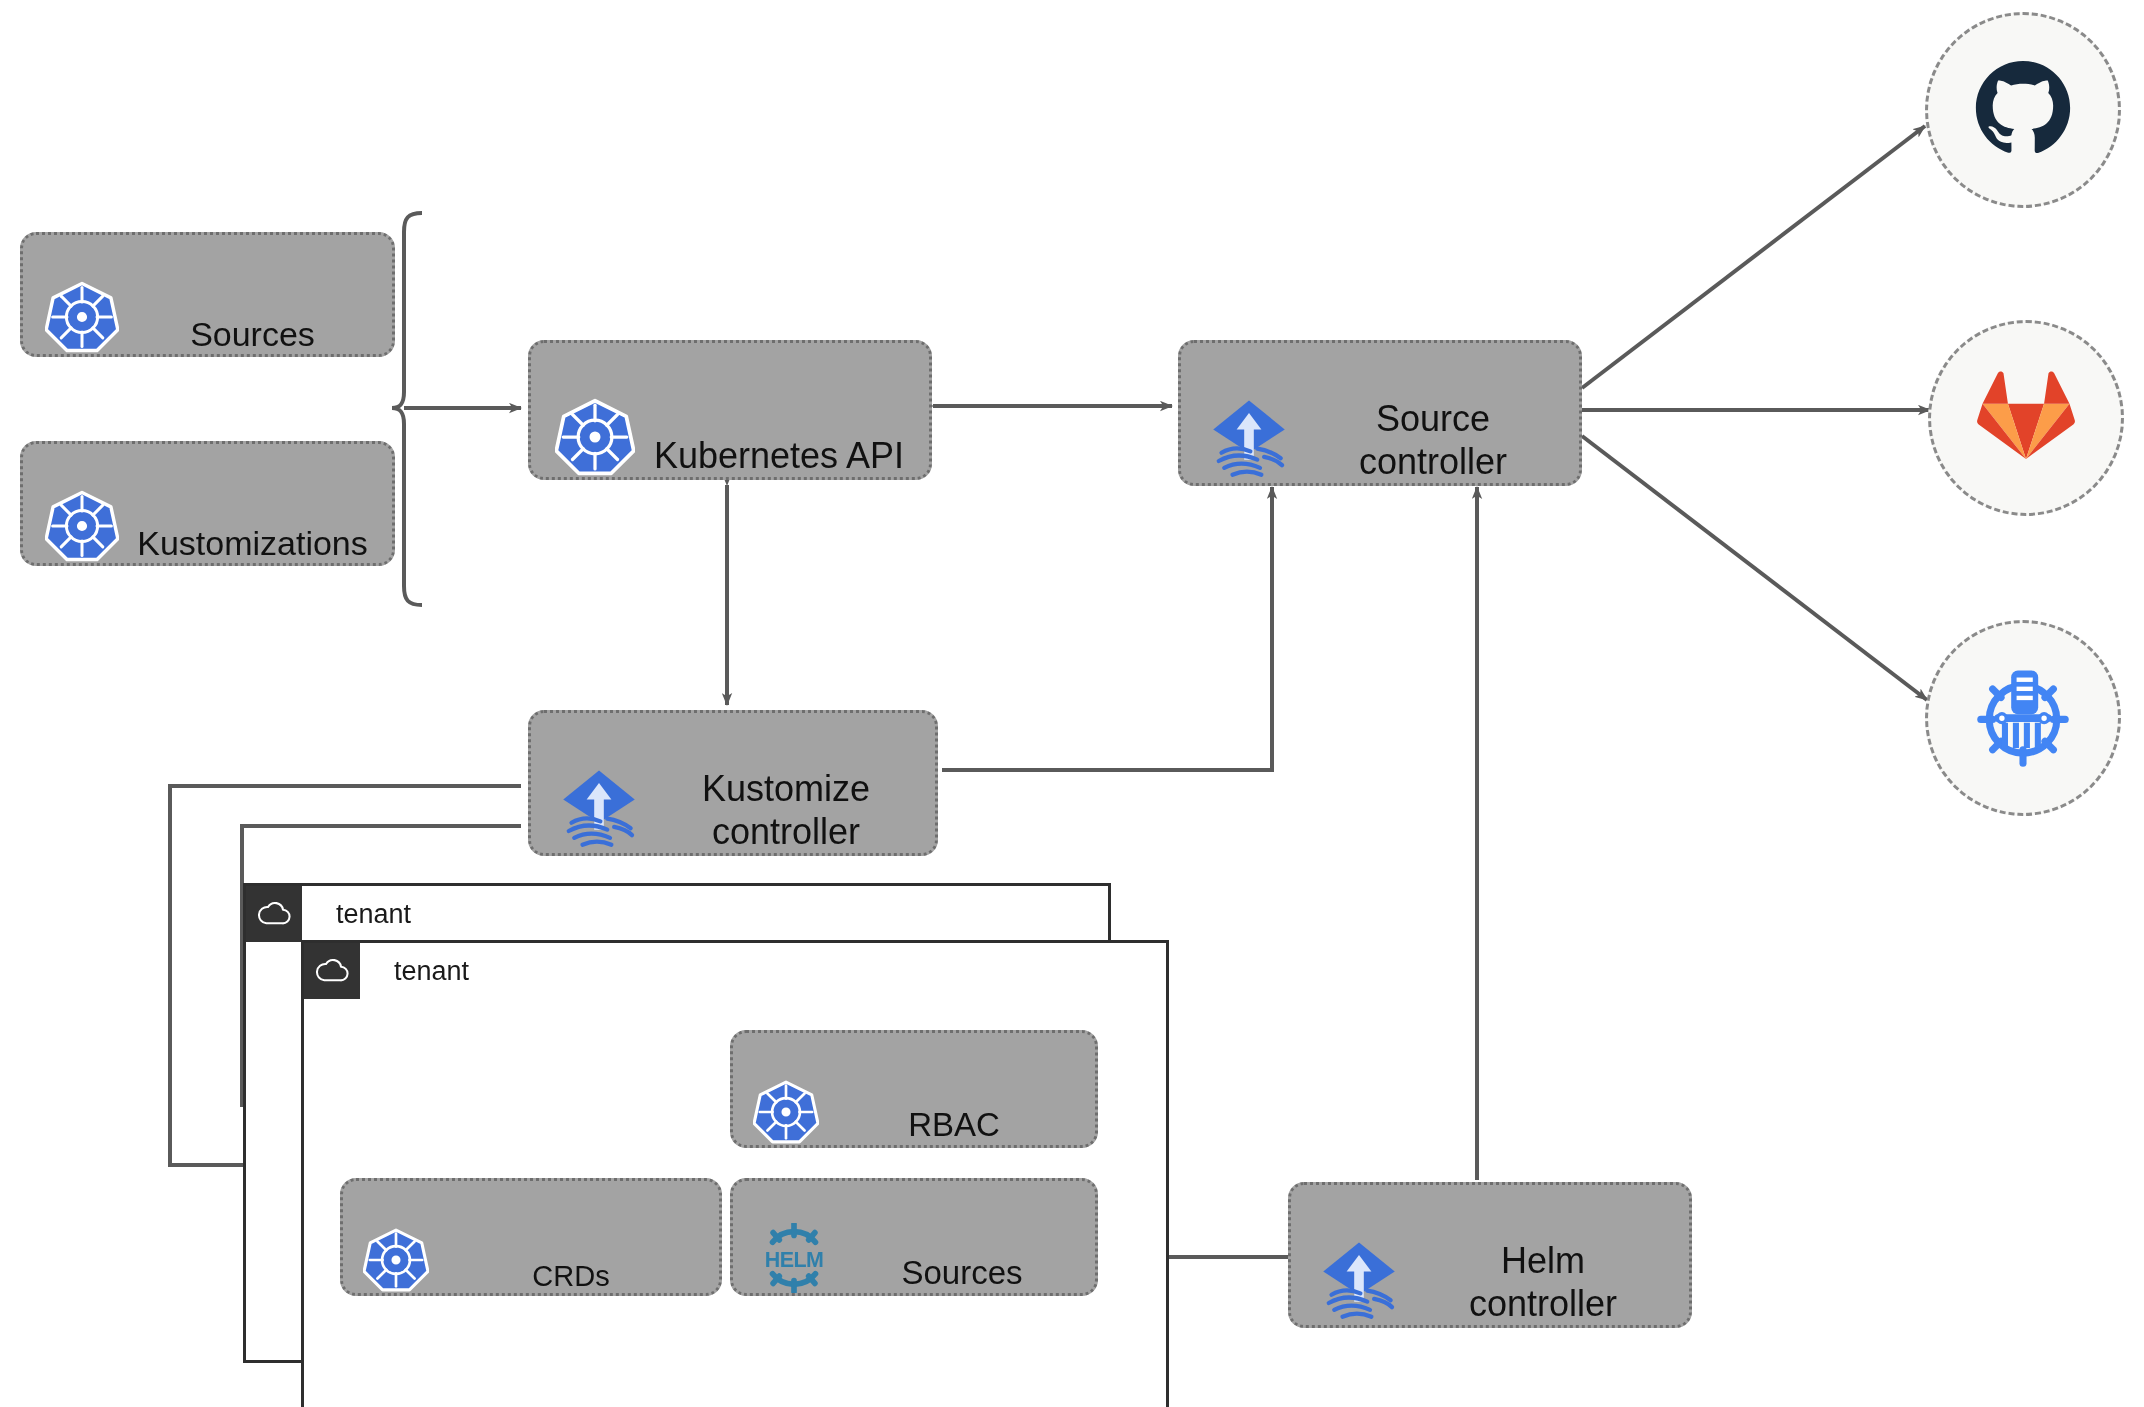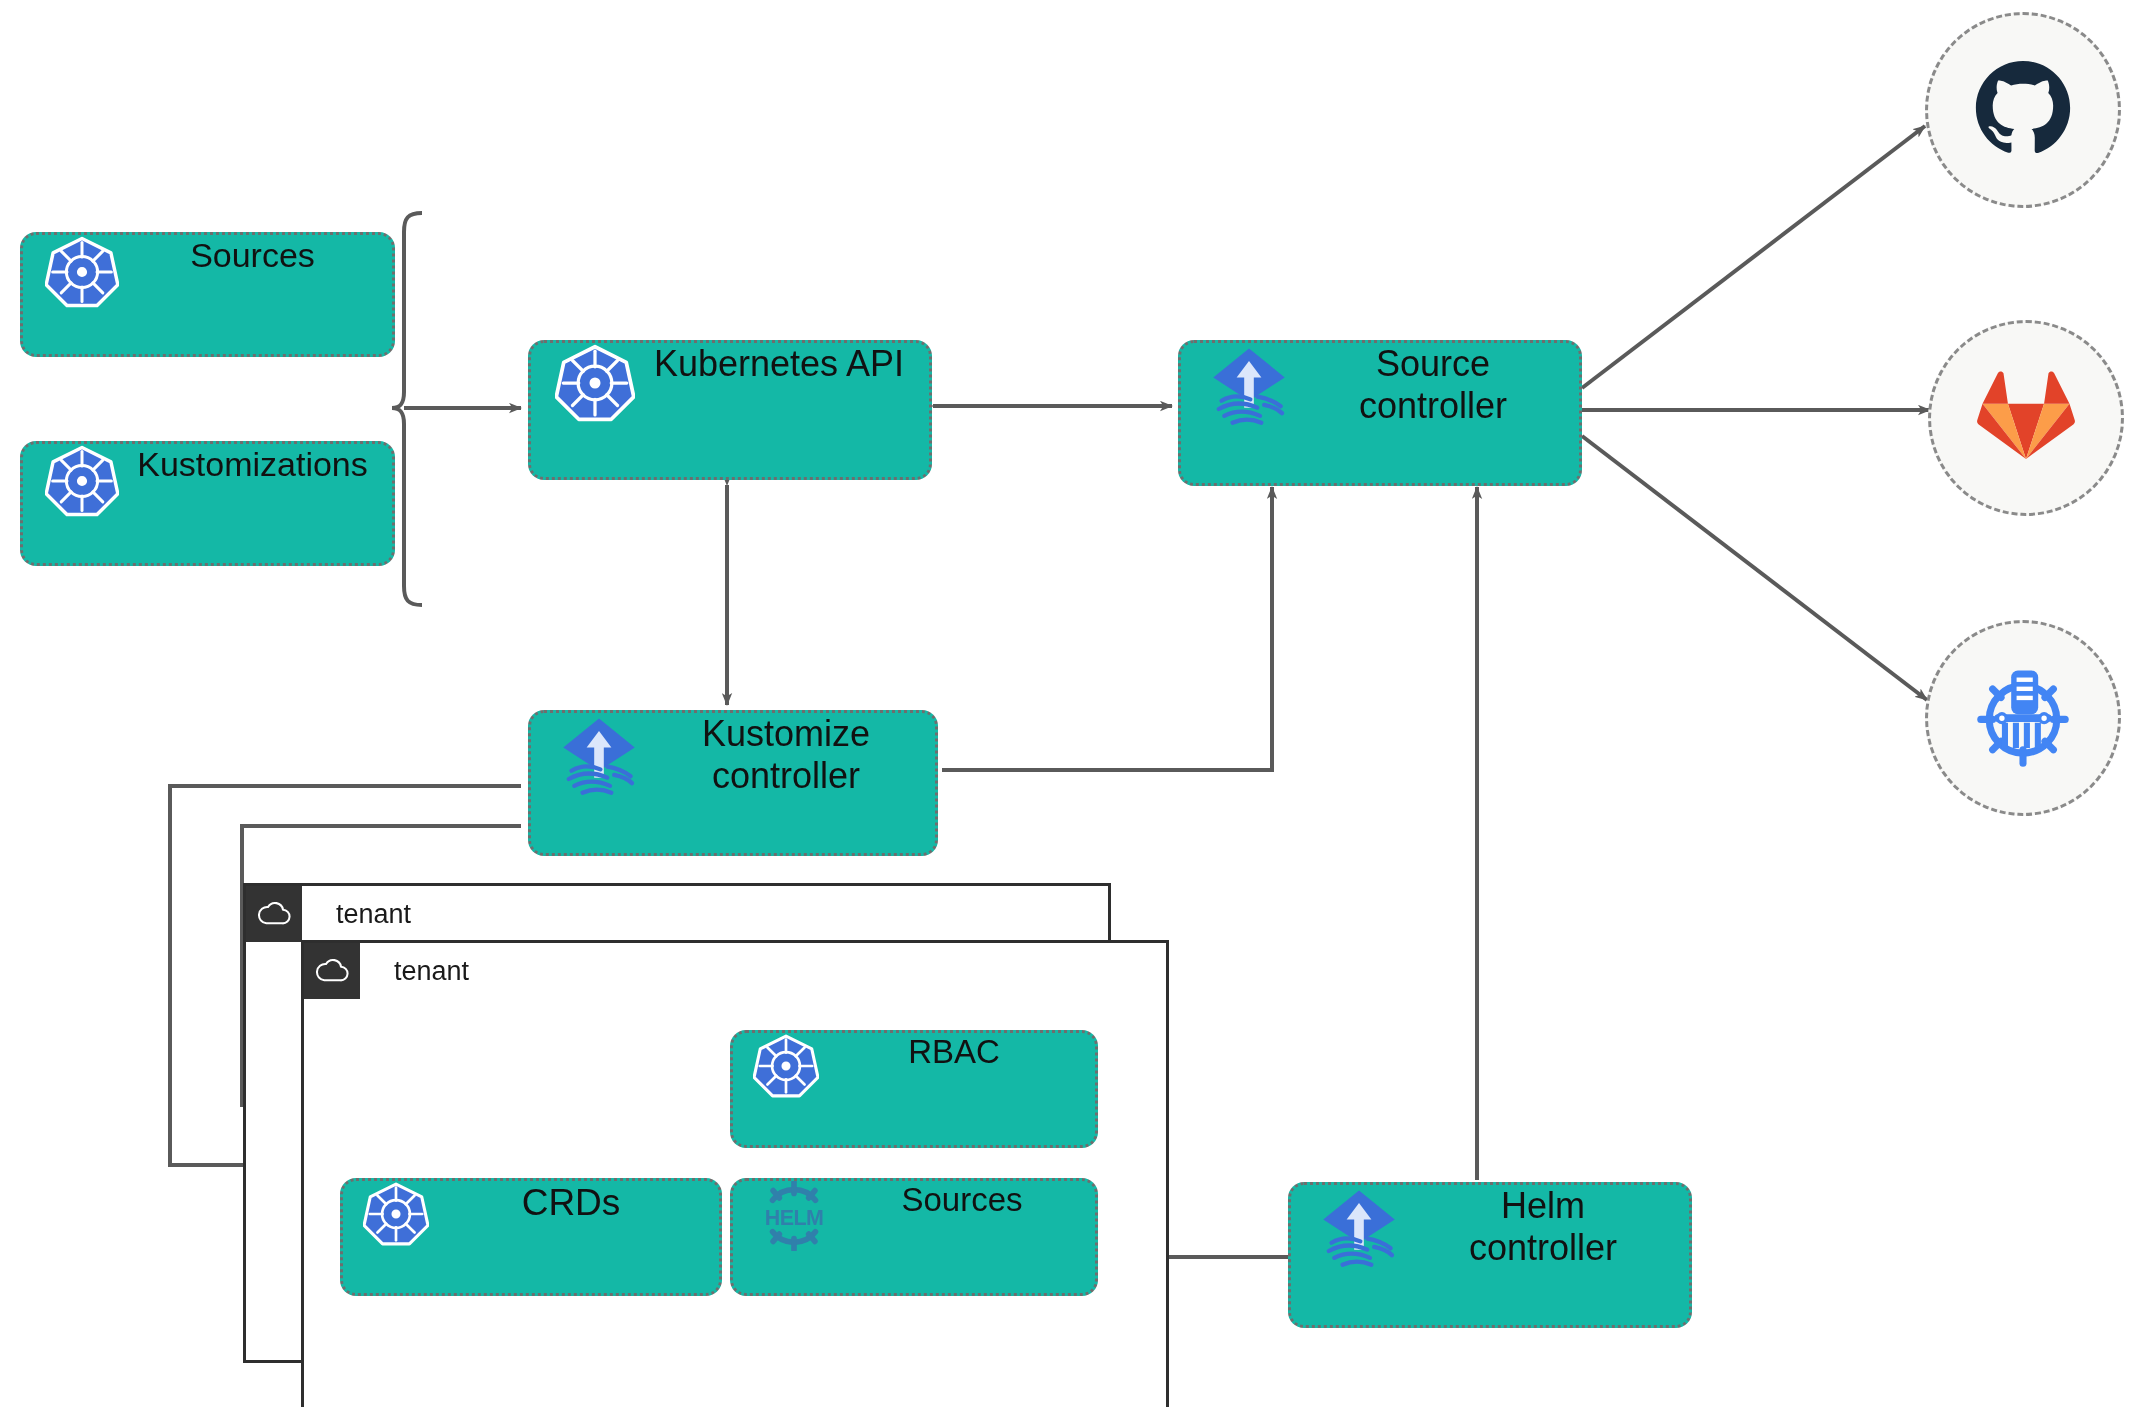--- a/index.html
+++ b/index.html
@@ -19,25 +19,25 @@
     position: absolute;
     left: 0; top: 0;
     width: 2144px; height: 1407px;
     pointer-events: none;
     z-index: 5;
   }
 
   
   .node {
     position: absolute;
-    background: #14b8a6;
+    background: #a3a3a3;
     border: 3px dotted #6e6e6e;
     border-radius: 16px;
     display: flex;
-    align-items: flex-start;
+    align-items: flex-end;
     z-index: 10;
   }
   .node .ico {
     flex: 0 0 auto;
     display: flex;
     align-items: center;
     justify-content: center;
   }
   .node .lbl {
     flex: 1 1 auto;
@@ -373,21 +373,21 @@
             <line x1="32" y1="45" x2="32" y2="57.5"></line>
           <line x1="6.6" y1="32" x2="19" y2="32"></line>
             <line x1="45" y1="32" x2="57.4" y2="32"></line>
           <line x1="14" y1="14" x2="22.6" y2="22.6"></line>
             <line x1="41.4" y1="41.4" x2="50" y2="50"></line>
           <line x1="50" y1="14" x2="41.4" y2="22.6"></line>
             <line x1="22.6" y1="41.4" x2="14" y2="50"></line>
         </g>
       </svg>
     </span>
-    <span class="lbl" style="font-size:37px;">CRDs</span>
+    <span class="lbl" style="font-size:29px;">CRDs</span>
   </div>
 
   <div class="node t-inner" style="left:730px; top:1178px; width:368px; height:118px; padding-left:20px;">
     <span class="ico">
       <svg width="82" height="70" viewBox="0 0 72 62">
         <g stroke="#3080ab" stroke-width="5" fill="none" stroke-linecap="round">
           <path d="M17 17 A24 24 0 0 1 55 17"></path>
           <path d="M17 45 A24 24 0 0 0 55 45"></path>
           <line x1="36" y1="1" x2="36" y2="11"></line>
           <line x1="36" y1="51" x2="36" y2="61"></line>

